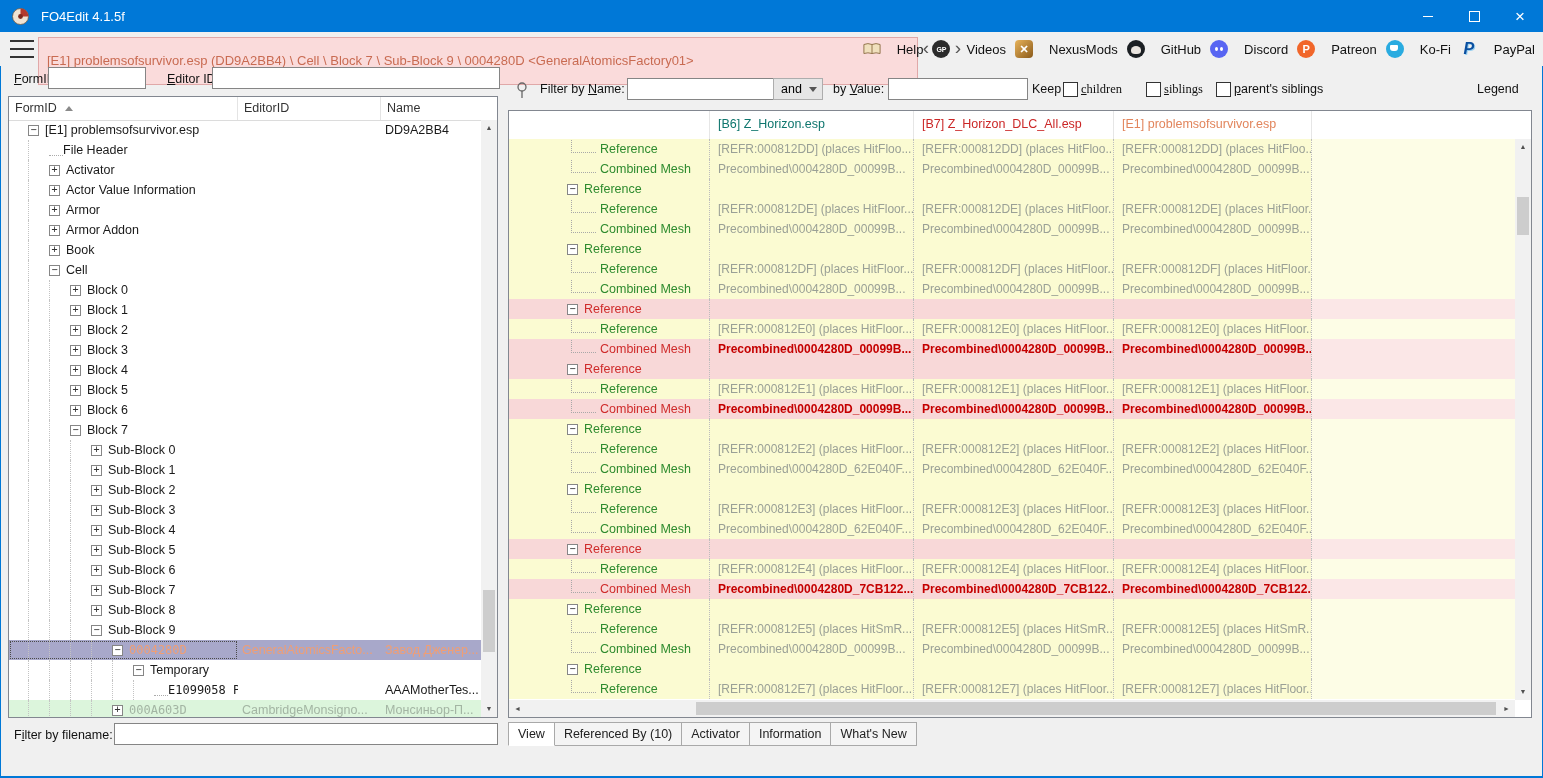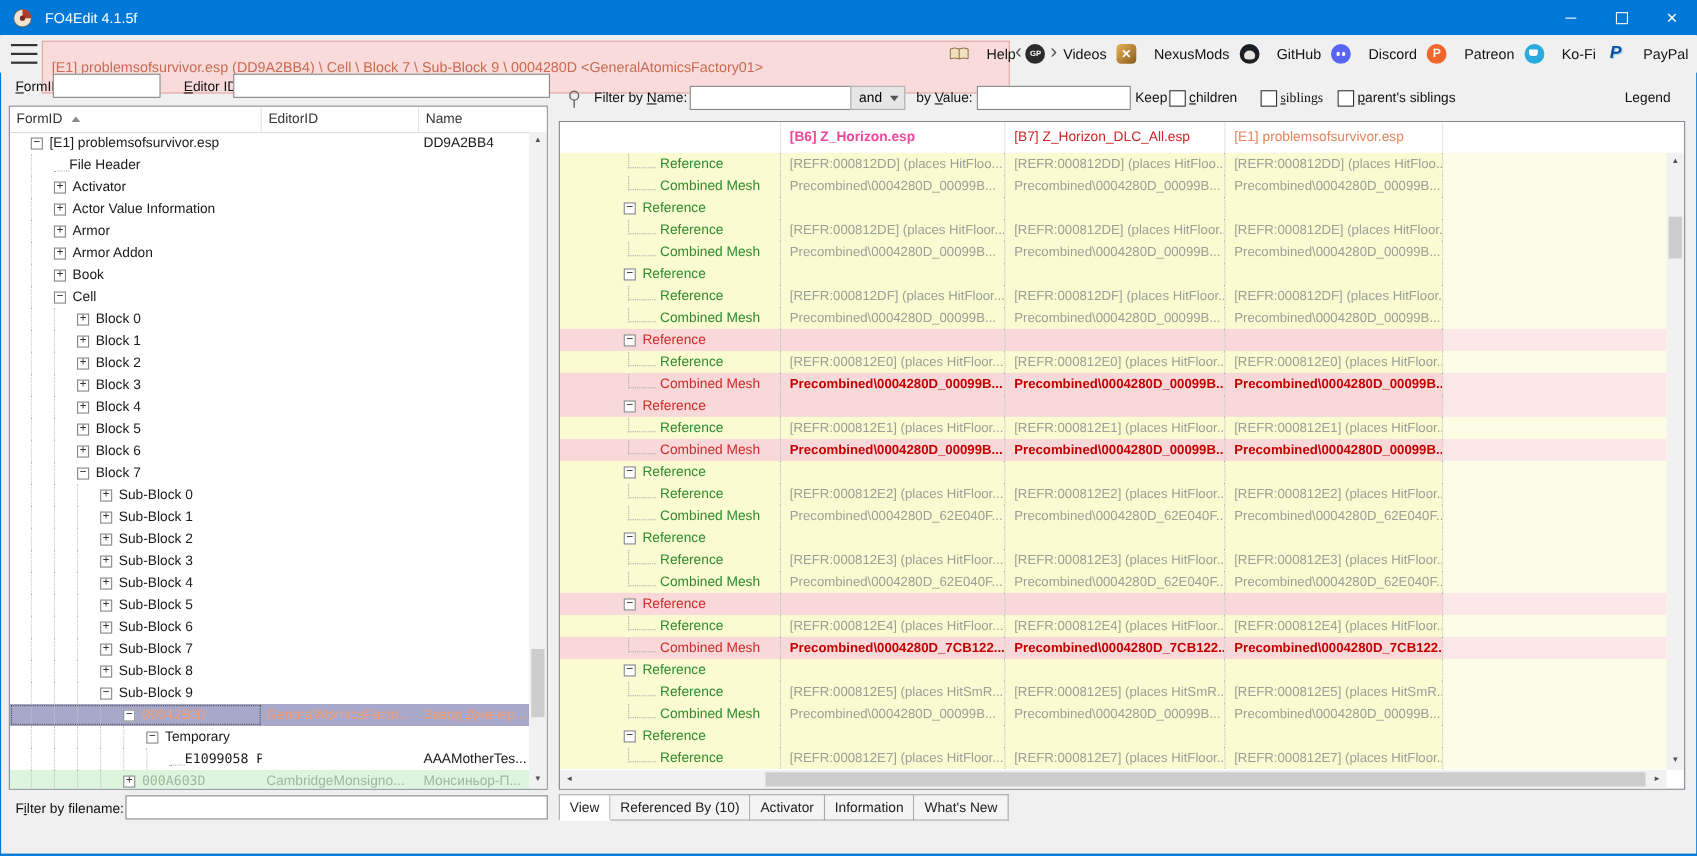--- a/index.html
+++ b/index.html
@@ -564,32 +564,32 @@
     </g>
   </svg>
   <div class="fieldlbl" style="left:540px;top:78px;">Filter by <u>N</u>ame:</div>
   <input class="tinput" style="left: 627px; top: 78px; width: 138px;" value="">
   <div class="combo"><span>and</span><span class="chev"></span></div>
   <div class="fieldlbl" style="left:833px;top:78px;">by <u>V</u>alue:</div>
   <input class="tinput" style="left: 888px; top: 78px; width: 130px;" value="">
   <div class="fieldlbl" style="left:1032px;top:78px;">Keep</div>
   <div id="keepboxes">
       <div class="cbox" style="left: 1063px;"></div>
-      <div class="fieldlbl" style="left: 1081px; top: 78px;"><u>c</u>hildren</div>
+      <div class="fieldlbl" style="left: 1081px; top: 78px; font-family: Liberation Serif, serif;"><u>c</u>hildren</div>
       <div class="cbox" style="left: 1146px;"></div>
       <div class="fieldlbl" style="left: 1164px; top: 78px; font-family: Liberation Serif, serif;"><u>s</u>iblings</div>
       <div class="cbox" style="left: 1216px;"></div>
       <div class="fieldlbl" style="left: 1234px; top: 78px;"><u>p</u>arent's siblings</div>
     </div>
   <div class="legend">Legend</div>
 
   <div class="tablepanel">
     <div class="gheader" id="gridheader">
         <div class="ghcell"></div>
-        <div class="ghcell" style="color: #ec4899; font-weight: bold;">[B6] Z_Horizon.esp</div>
+        <div class="ghcell" style="color: #0f766e;">[B6] Z_Horizon.esp</div>
         <div class="ghcell" style="color: rgb(203, 39, 39);">[B7] Z_Horizon_DLC_All.esp</div>
         <div class="ghcell" style="color: rgb(226, 133, 92);">[E1] problemsofsurvivor.esp</div>
         <div class="ghcell"></div>
       </div>
     <div class="gbody" id="gridbody">
         <div class="grow">
           <div class="gcell treec bg-y">
             <span class="padc"></span>
             <span class="lconn"></span>
             <span class="lab-green">Reference</span>

